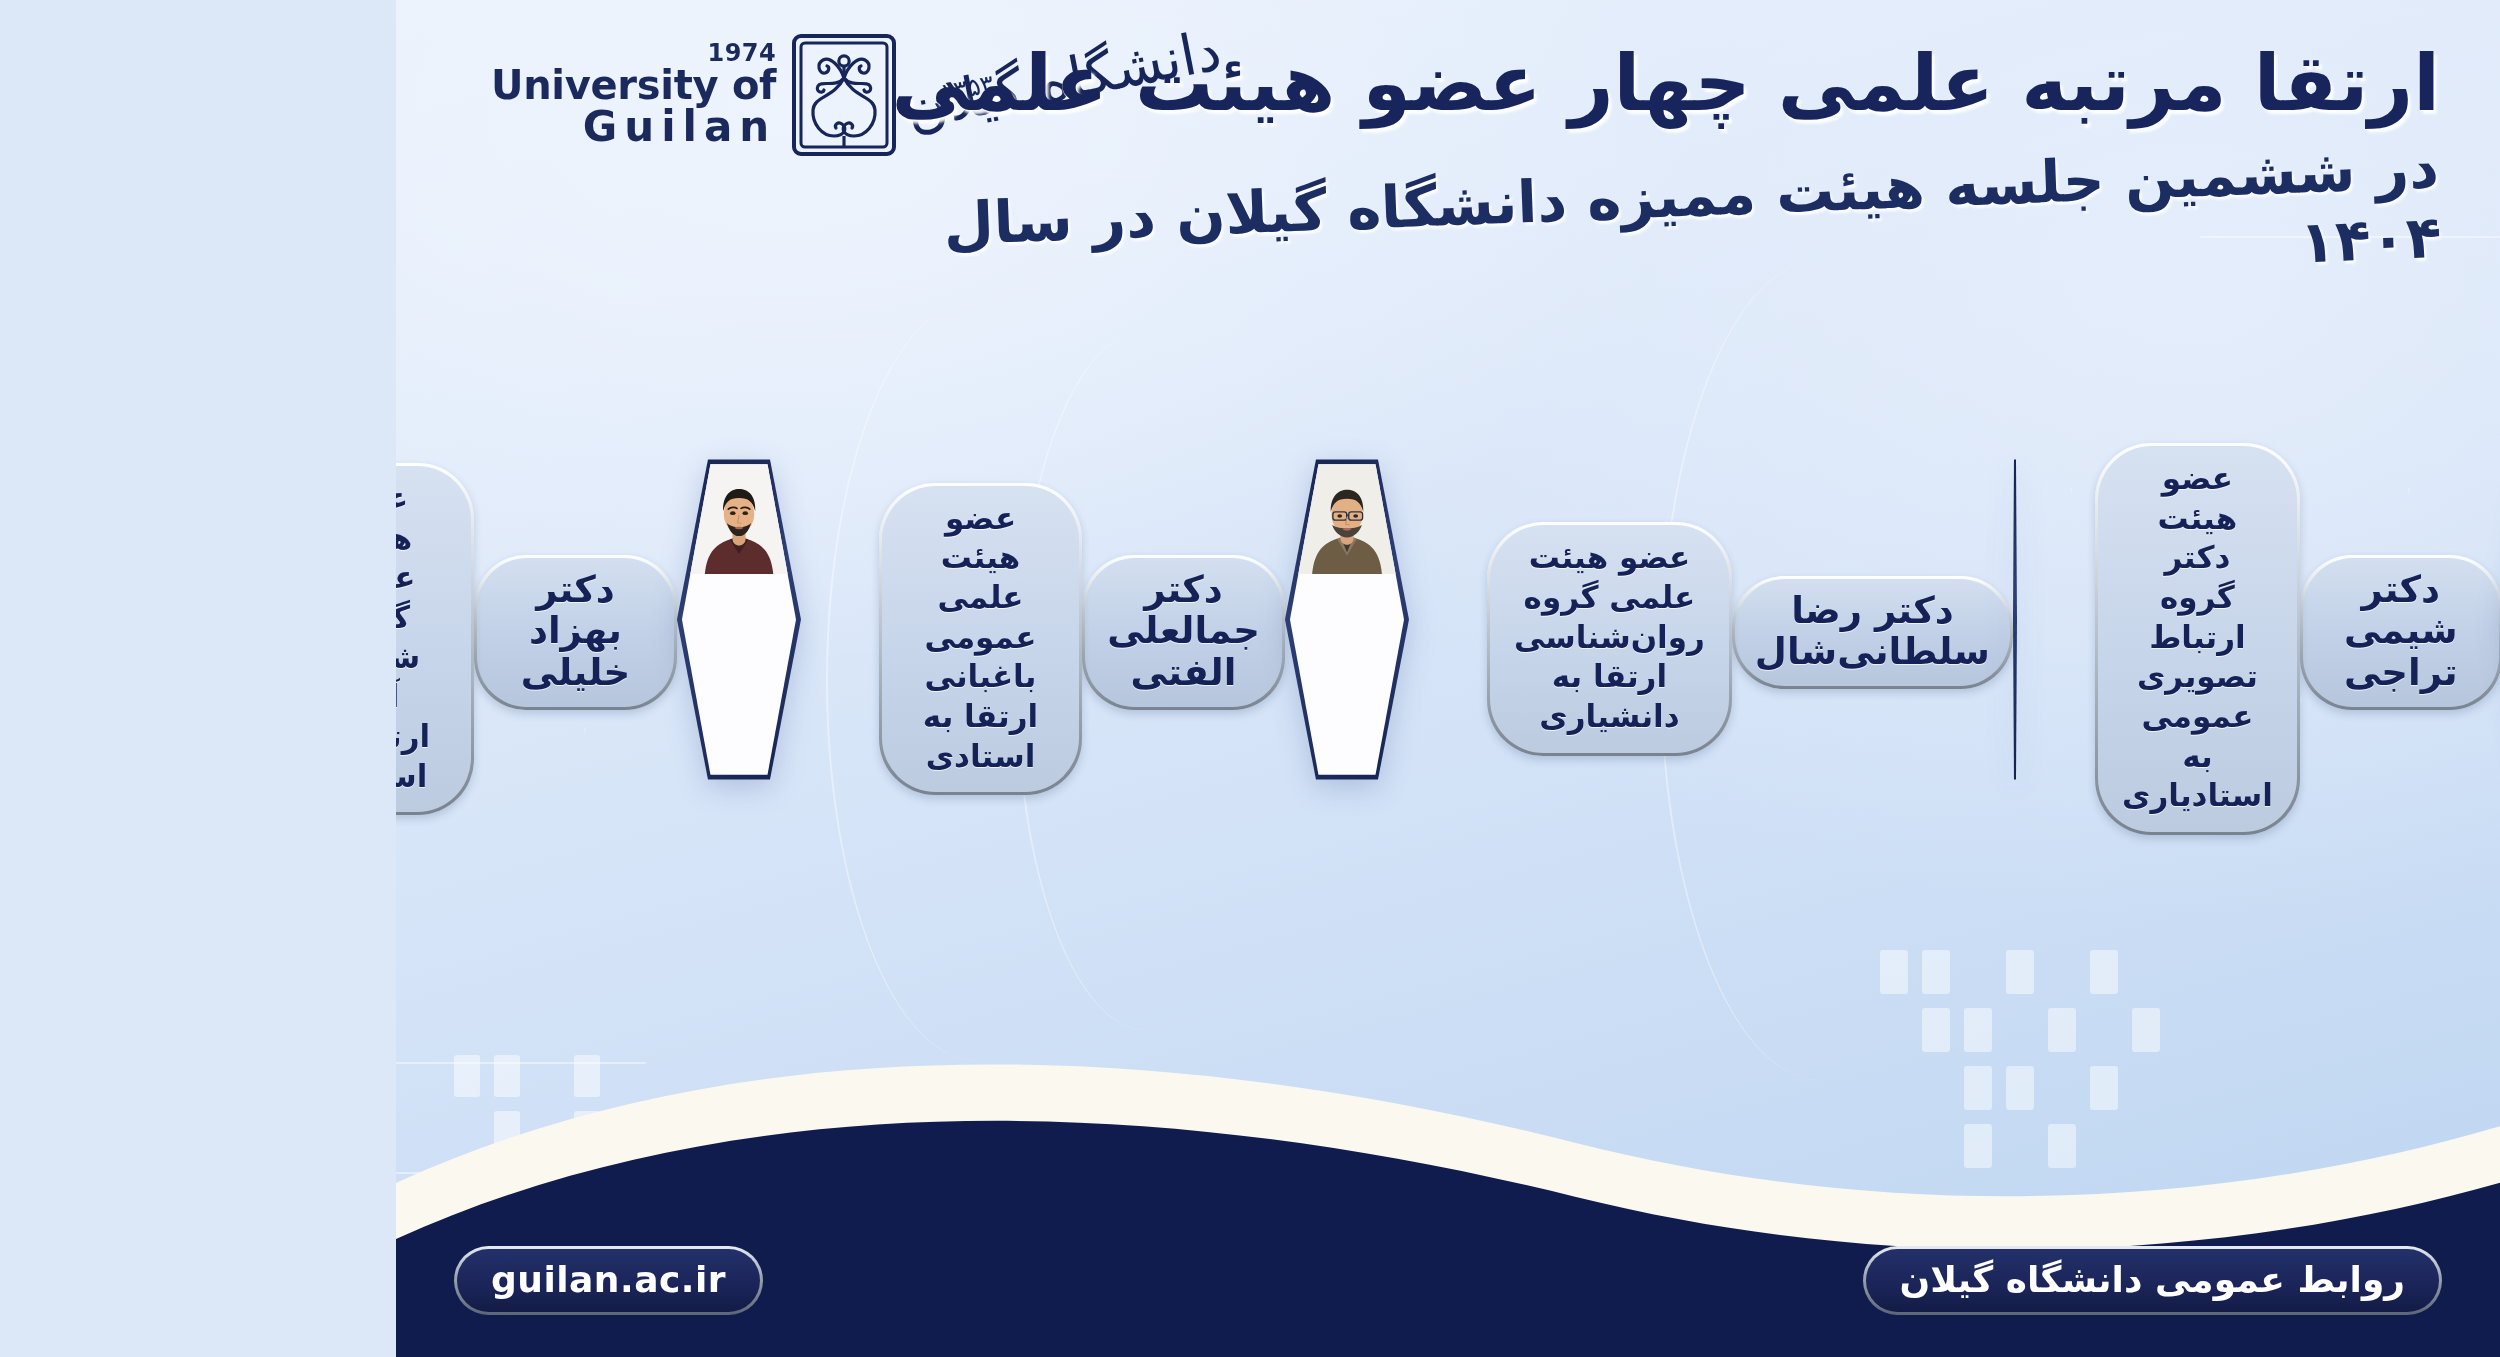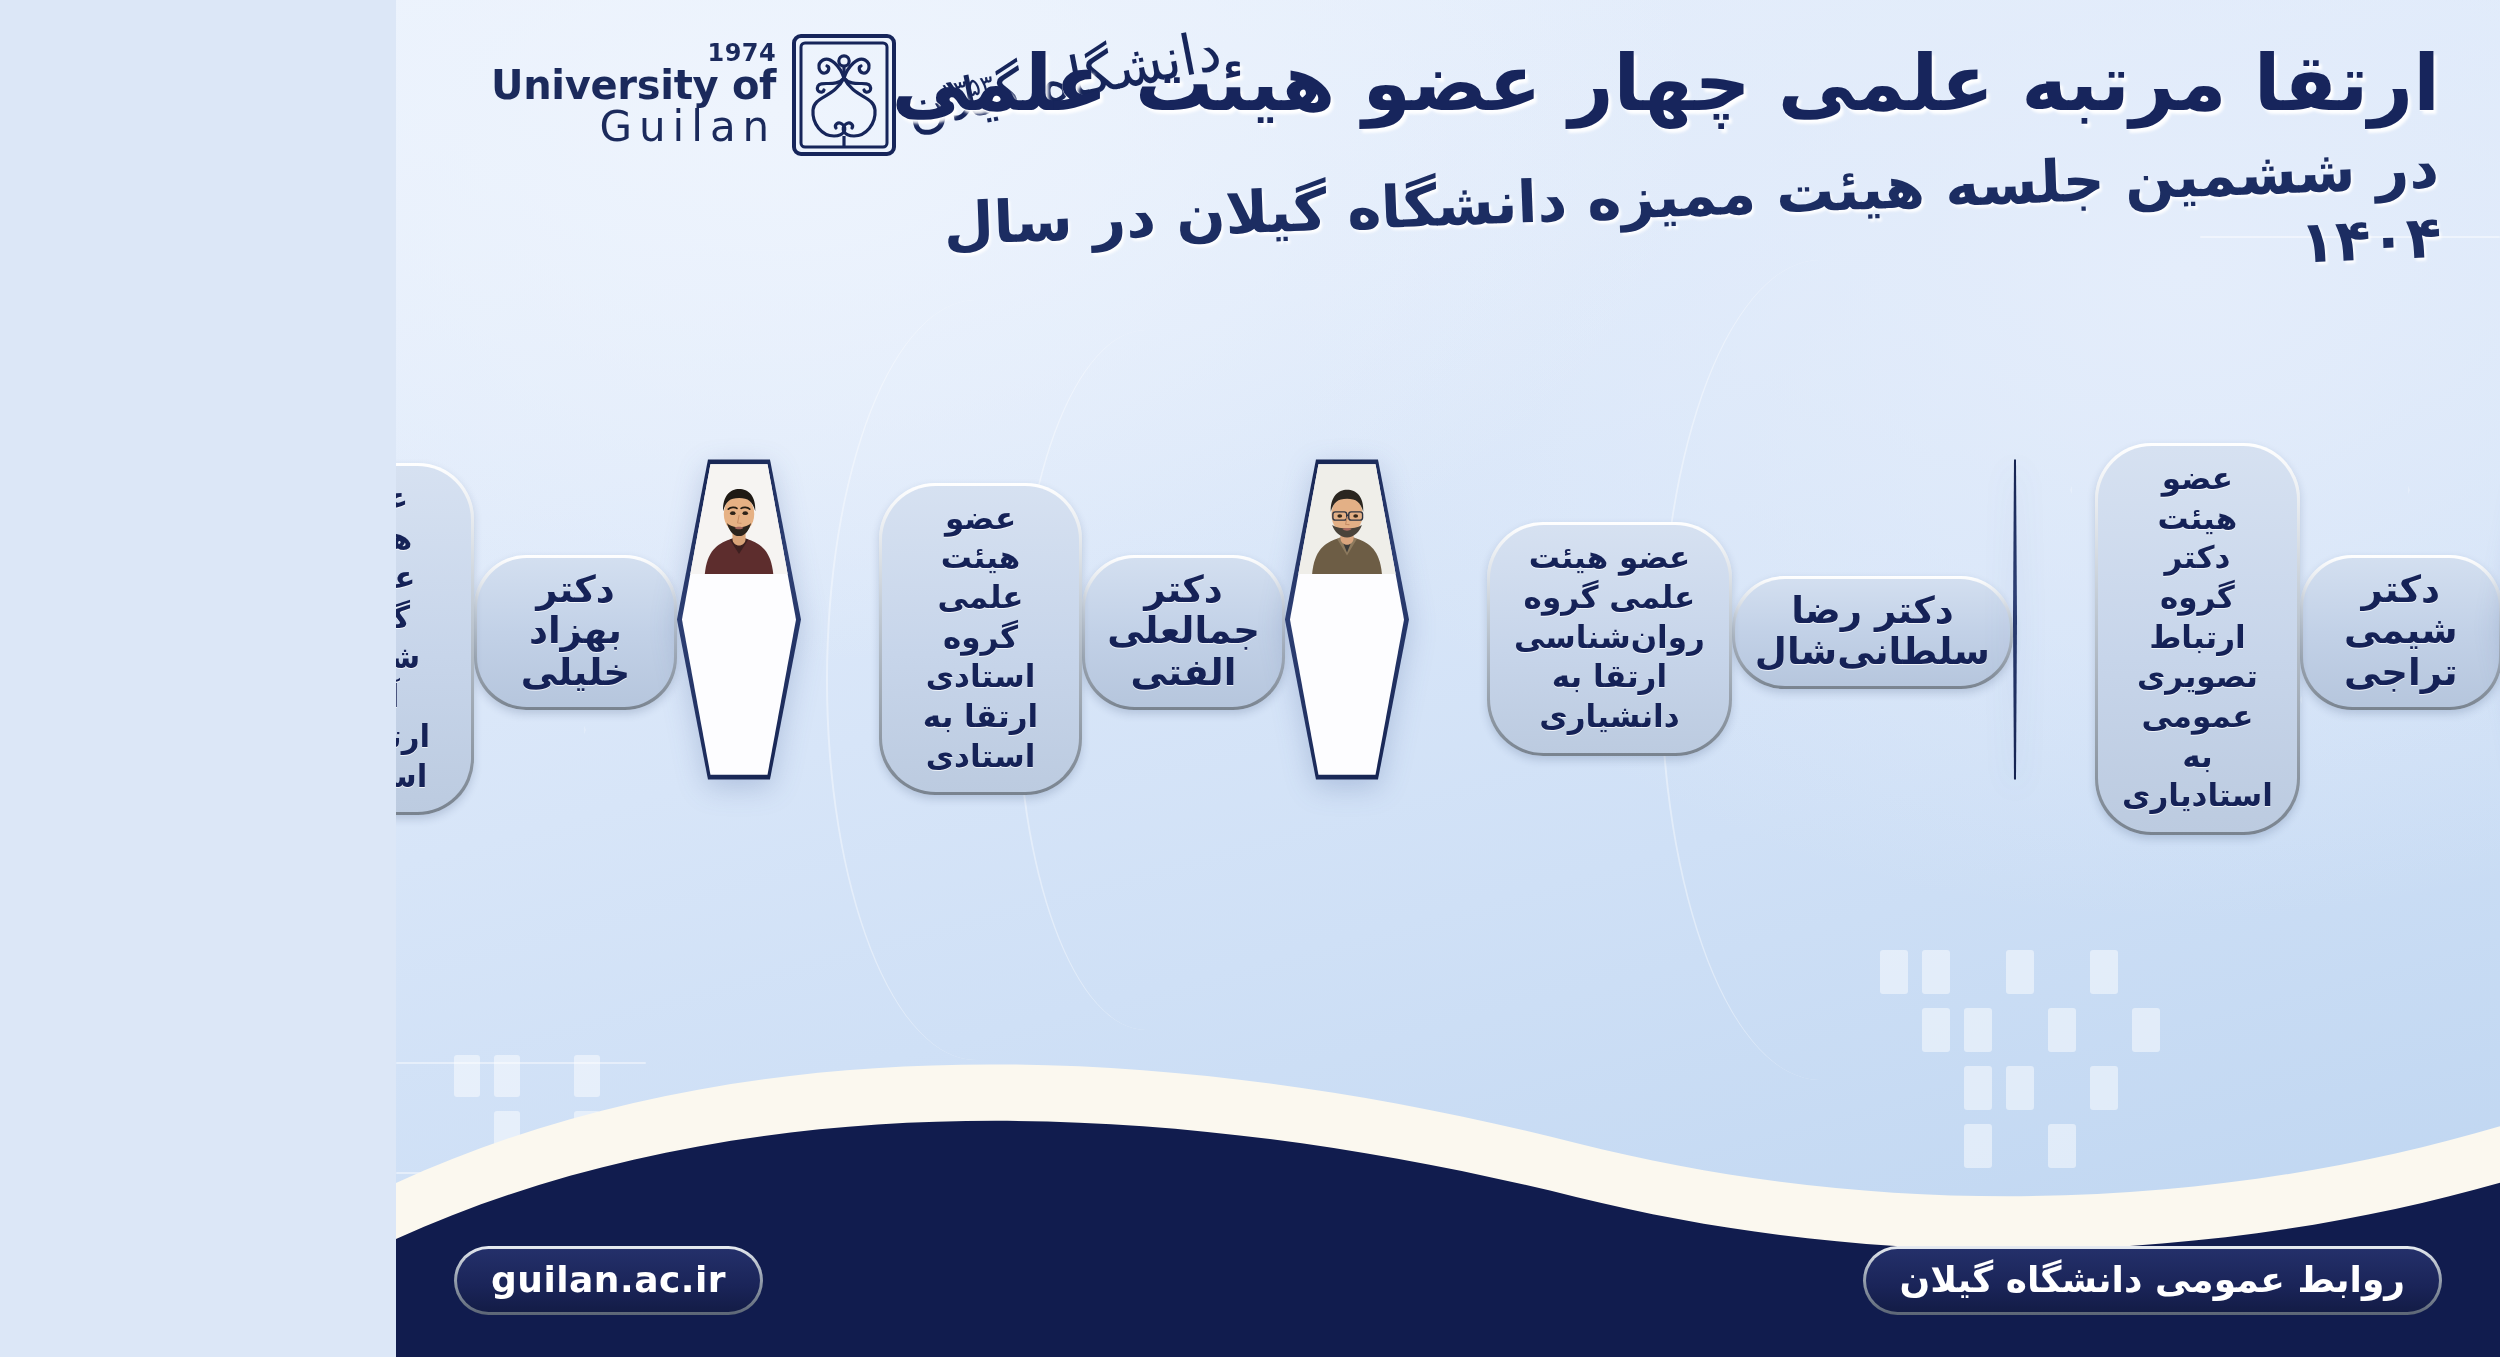--- a/index.html
+++ b/index.html
@@ -48,21 +48,21 @@
     display:flex;align-items:center;gap:14px;
     direction:ltr;
   }
   .logo-en{
     text-align:right;color:#1b2a5c;
     font-family:"DejaVu Sans","Liberation Sans",sans-serif;
     line-height:1.02;
   }
   .logo-year{font-size:24px;font-weight:700;letter-spacing:.5px;}
   .logo-l1{font-size:40px;font-weight:700;letter-spacing:-.3px;}
-  .logo-l2{font-size:42px;font-weight:400;letter-spacing:7px;}
+  .logo-l2{font-size:42px;font-weight:700;letter-spacing:7px;}
   .logo-mark{width:108px;height:126px;flex:0 0 auto;}
   .logo-fa{
     direction:rtl;color:#16255a;text-align:left;line-height:1;
     font-family:"DejaVu Sans","Liberation Sans",sans-serif;
   }
   .logo-fa-name{font-size:56px;font-weight:400;letter-spacing:-1px;transform:rotate(-11deg);transform-origin:left bottom;display:block;}
   .logo-fa-year{font-size:25px;font-weight:400;transform:rotate(-11deg);display:block;margin-bottom:4px;margin-left:26px;}
 
   .titles{
     position:absolute;right:60px;top:40px;
@@ -330,21 +330,21 @@
             <path d="M165 166 L161 186 L171 187" stroke="#c48c64" stroke-width="3" fill="none" stroke-linecap="round"></path>
             <path d="M152 200 C158 196 172 196 178 200 C172 206 158 206 152 200 Z" fill="#a96a60"></path>
           </svg>
         </div>
       </div>
       <div class="name-chip-outline">
         <div class="name-chip-in">دکتر جمالعلی الفتی</div>
       </div>
       <div class="role-chip-outline">
         <div class="role-chip-in">
-          <span class="role-line">عضو هیئت علمی گروه استادی</span>
+          <span class="role-line">عضو هیئت علمی عمومی باغبانی</span>
           <span class="role-line">ارتقا به استادی</span>
         </div>
       </div>
     </div>
 
     <div class="person">
       <div class="photo-wrap">
         <div class="photo-outer"></div>
         <div class="photo-inner">
           <svg class="portrait" viewBox="0 0 330 330" preserveAspectRatio="xMidYMid slice">

